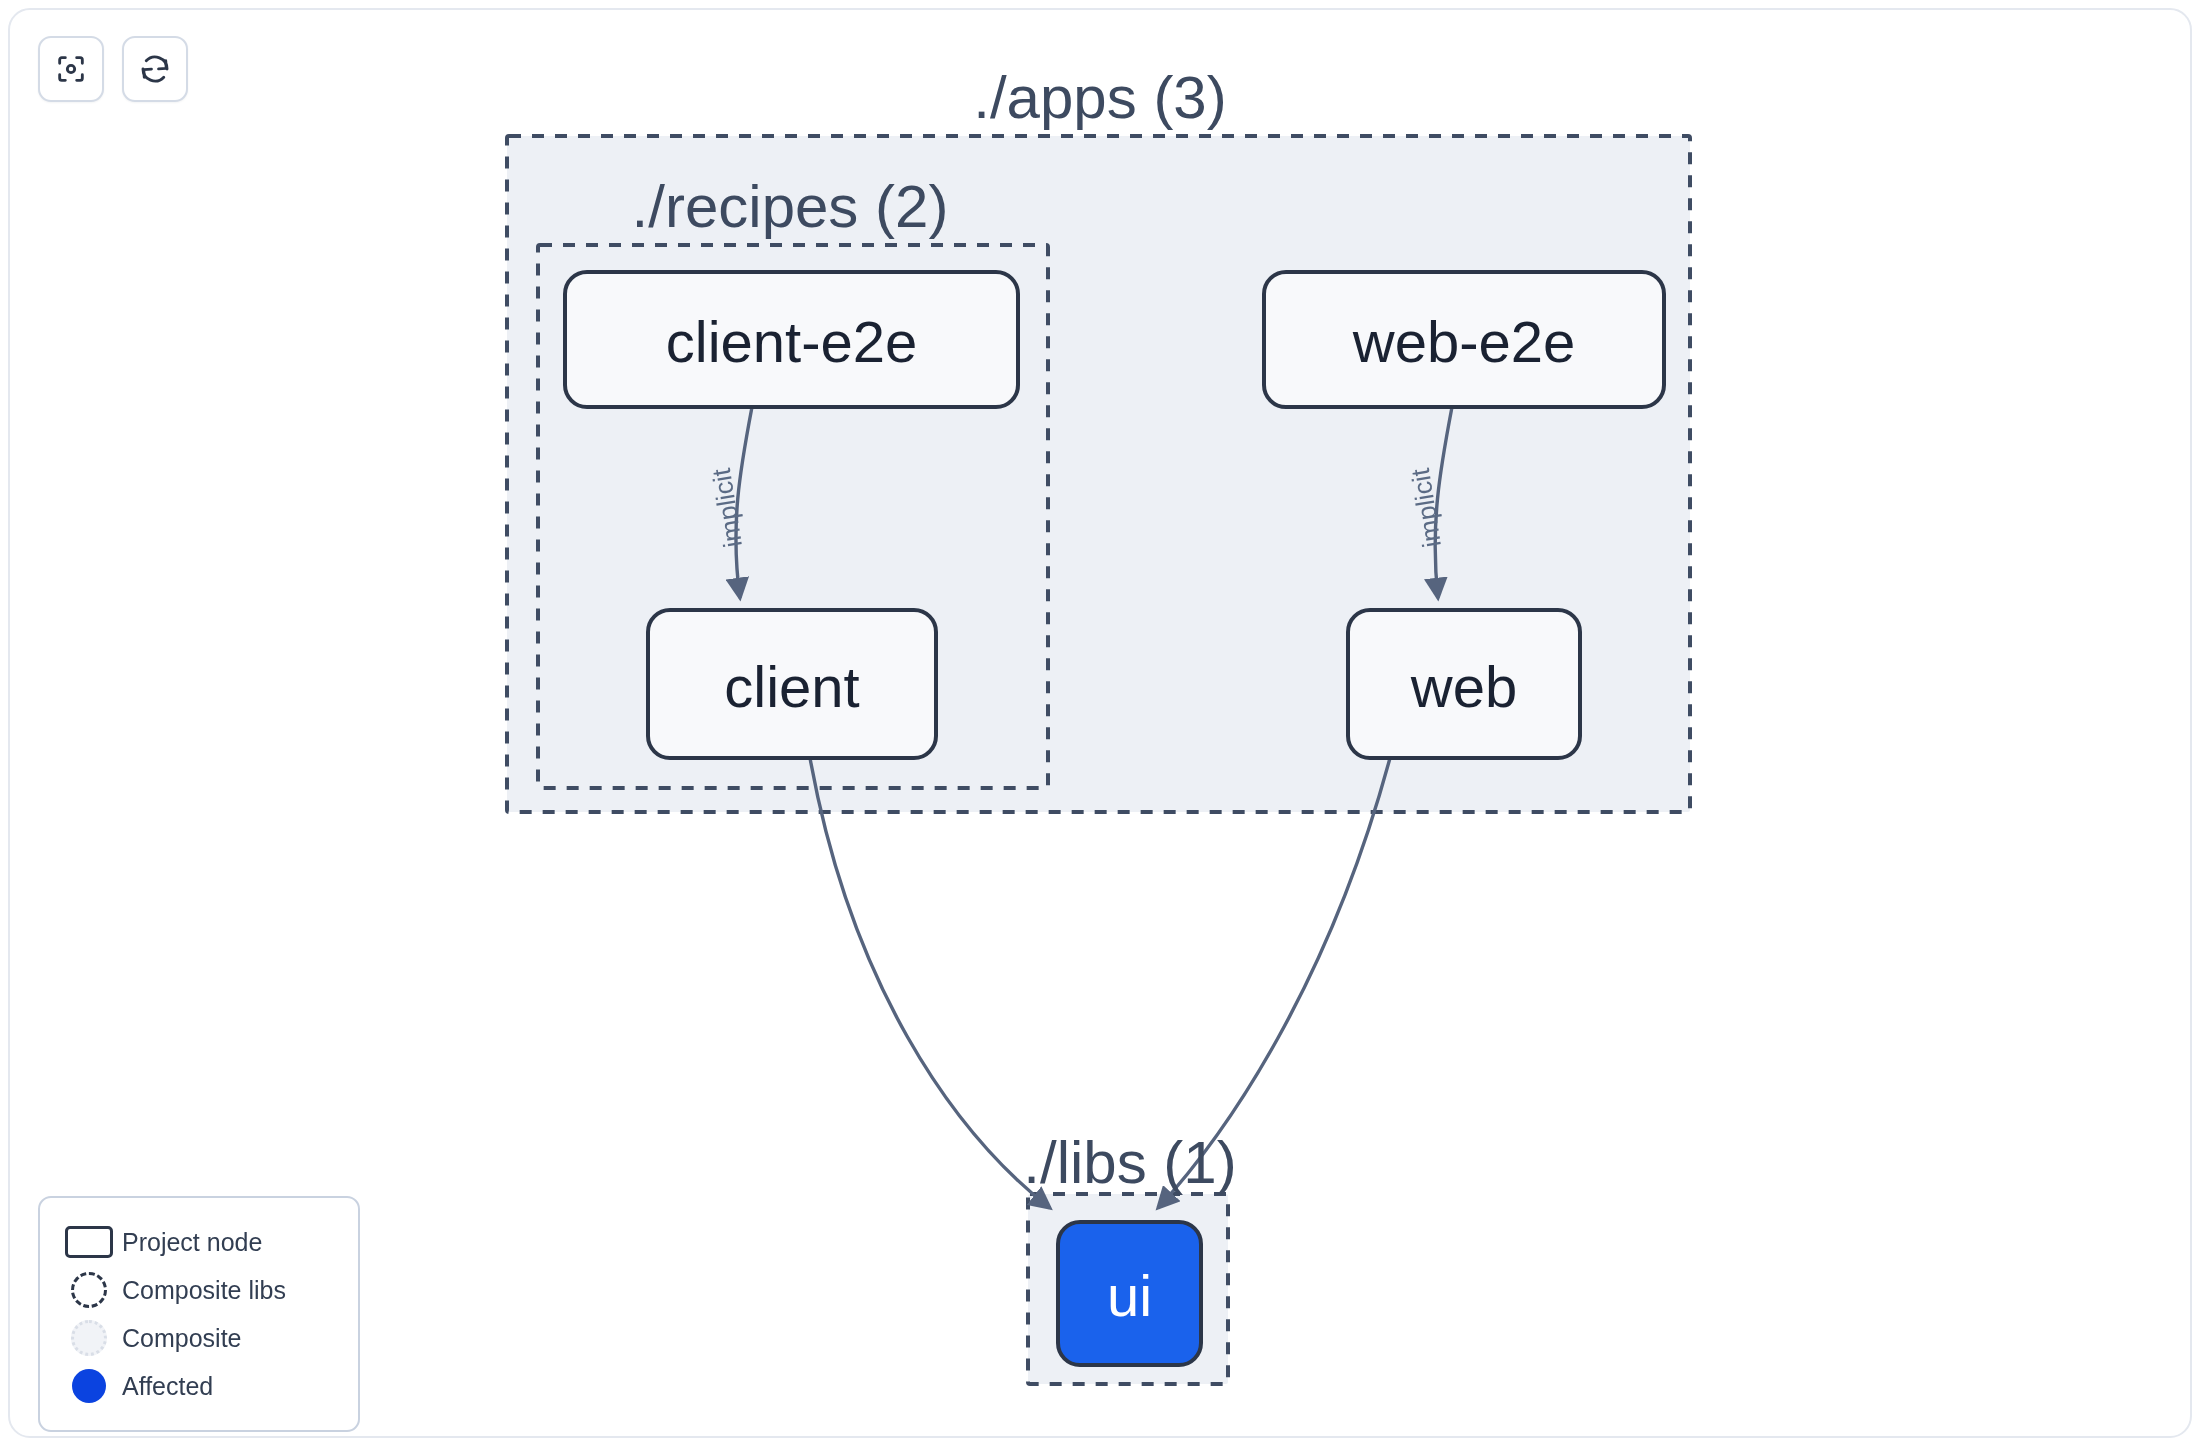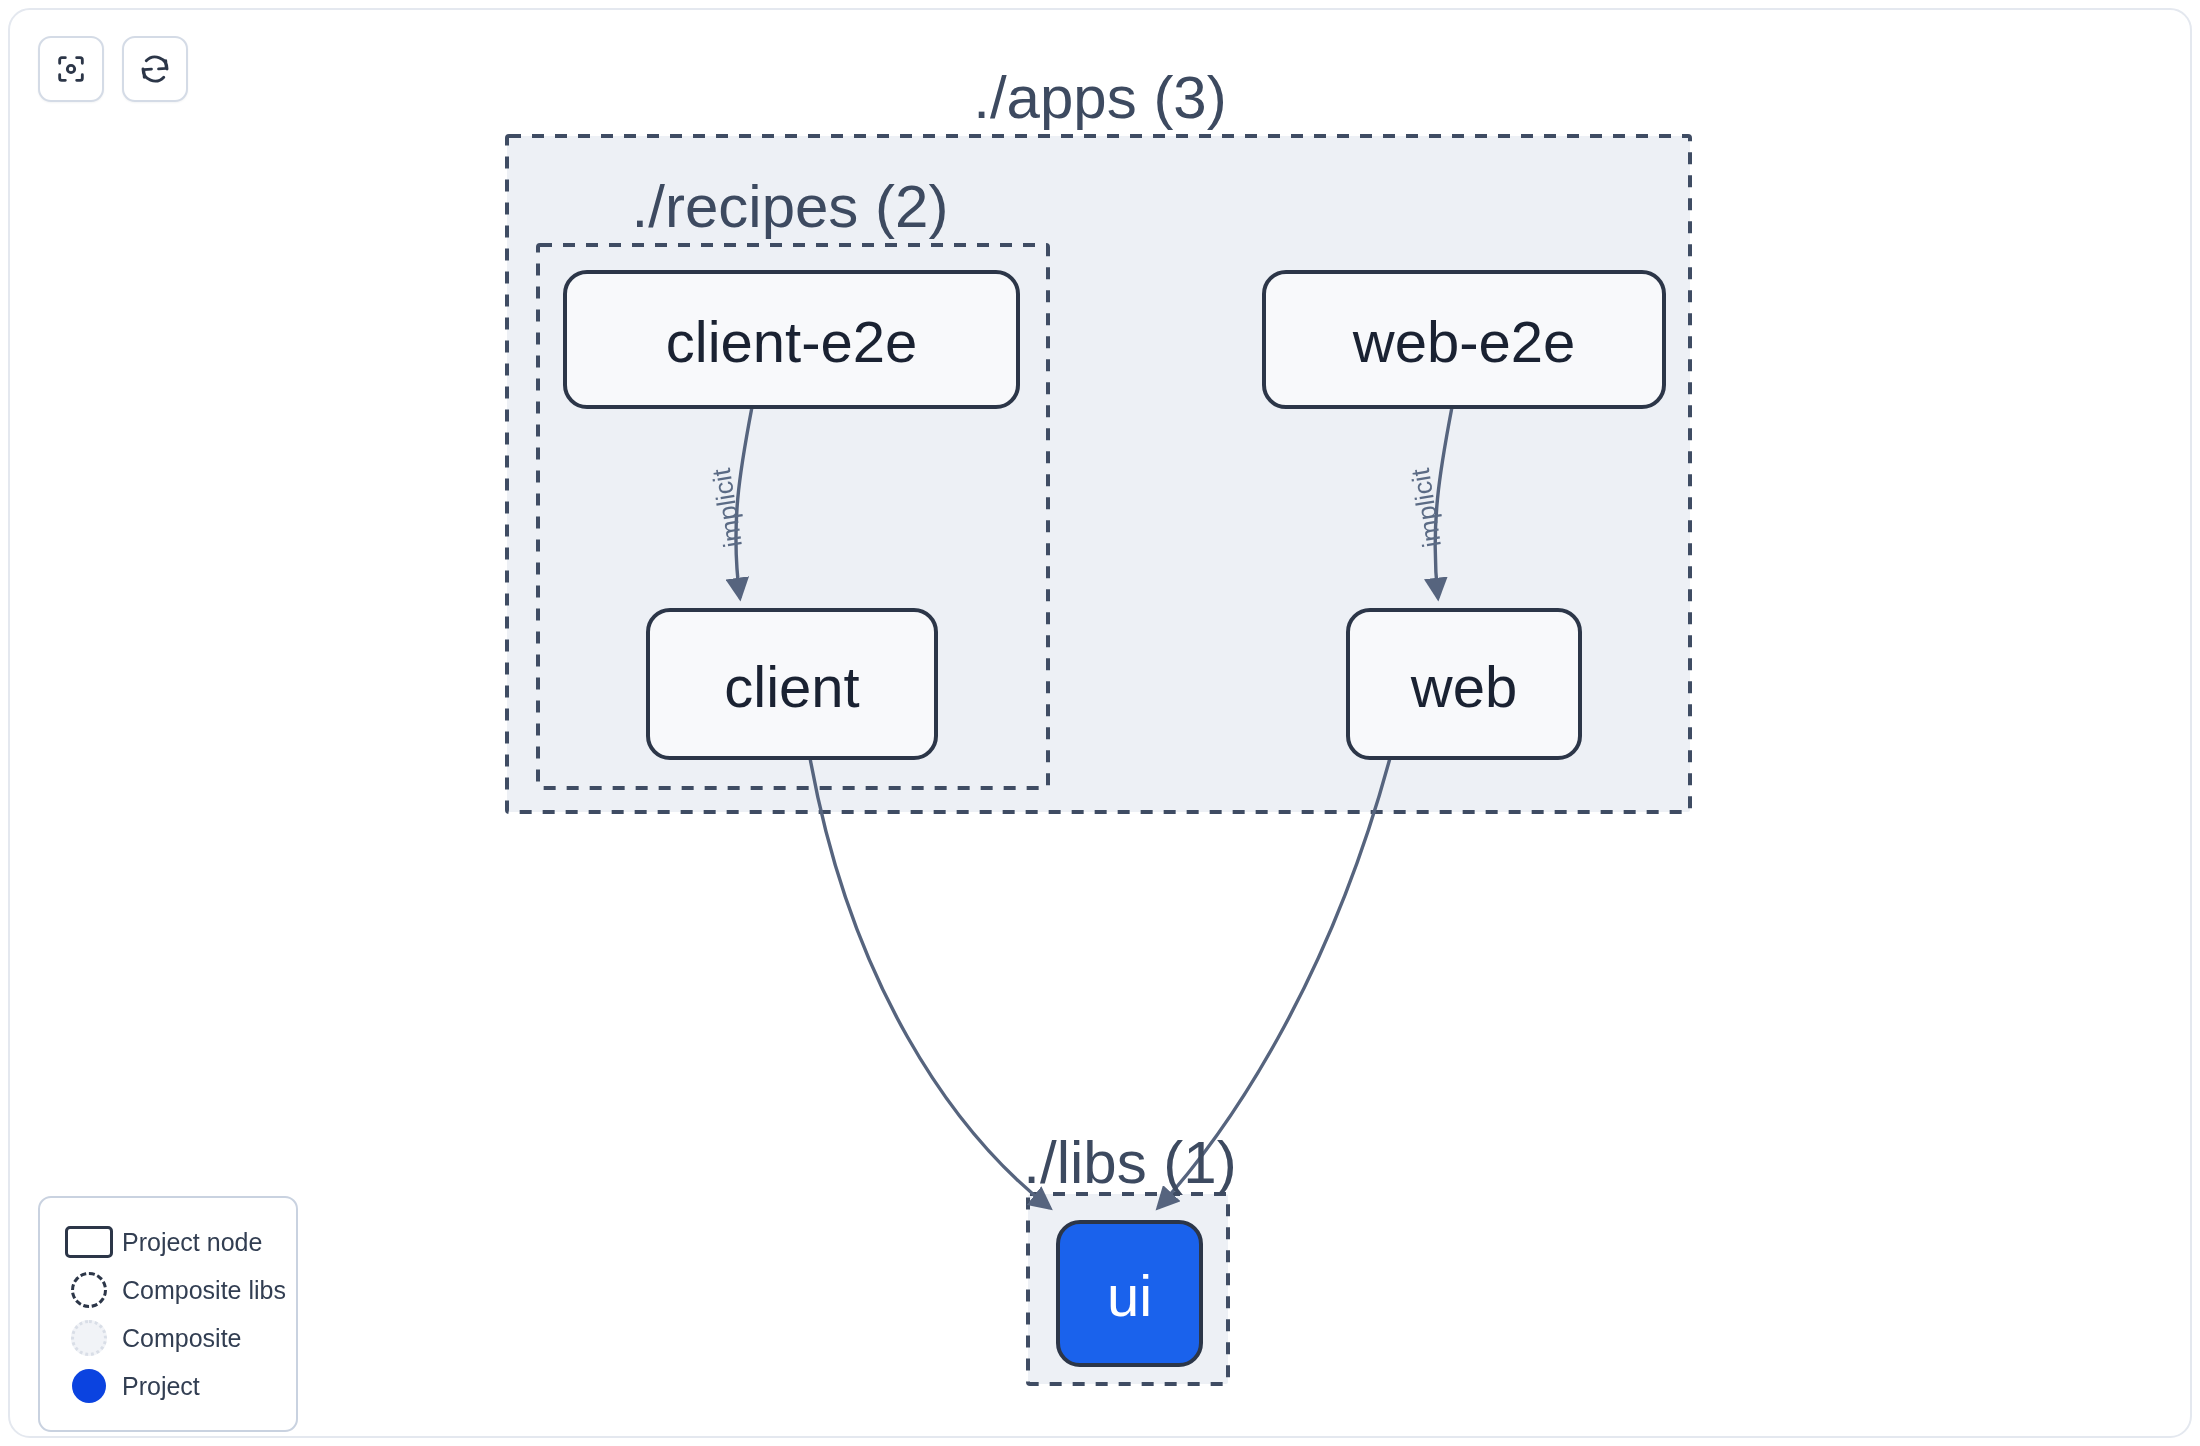--- a/index.html
+++ b/index.html
@@ -91,21 +91,21 @@
   }
   .edge-path {
     fill: none;
     stroke: #56647e;
     stroke-width: 3.4;
   }
   
   #legend {
     position: absolute;
     left: 38px; top: 1196px;
-    width: 260px;
+    width: 322px;
     background: #ffffff;
     border: 2px solid #c9d2e0;
     border-radius: 13px;
     padding: 20px 22px 20px 20px;
     z-index: 40;
   }
   .legend-row {
     display: flex;
     align-items: center;
     height: 48px;
@@ -244,17 +244,17 @@
     <div class="legend-row">
       <span class="legend-swatch">
           <span class="sw-affected"></span>
         </span>
       <span class="legend-text">Composite</span>
     </div>
     <div class="legend-row">
       <span class="legend-swatch">
           <span class="sw-touched"></span>
         </span>
-      <span class="legend-text">Project</span>
+      <span class="legend-text">Affected</span>
     </div>
   </div>
 
 </div>
 
 </body></html>

